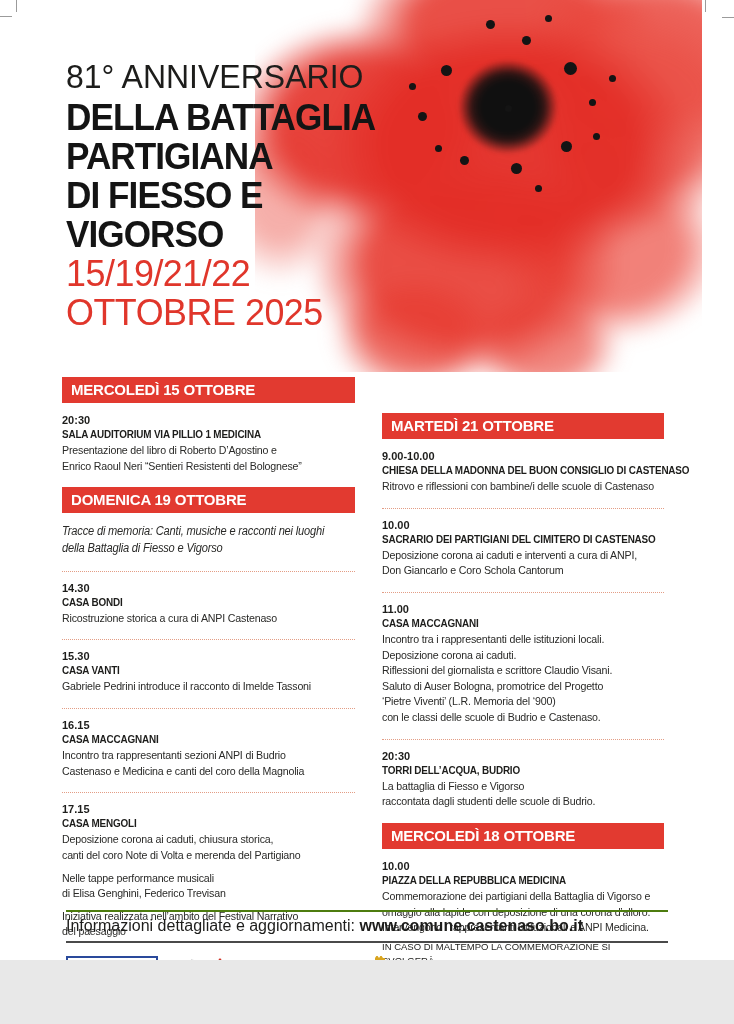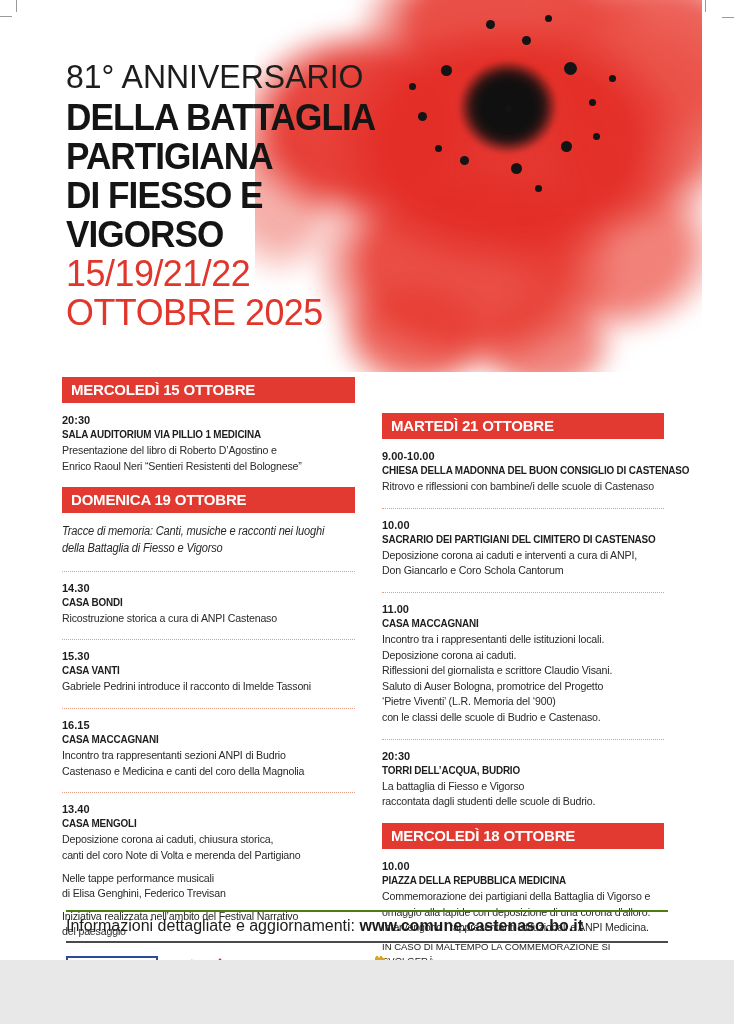--- a/index.html
+++ b/index.html
@@ -169,21 +169,21 @@
       <hr class="dotted-divider">
       <div class="event">
         <div class="time">16.15</div>
         <div class="venue">CASA MACCAGNANI</div>
         <div class="desc">Incontro tra rappresentanti sezioni ANPI di Budrio
 Castenaso e Medicina e canti del coro della Magnolia</div>
       </div>
 
       <hr class="dotted-divider">
       <div class="event">
-        <div class="time">13.40</div>
+        <div class="time">17.15</div>
         <div class="venue">CASA MENGOLI</div>
         <div class="desc">Deposizione corona ai caduti, chiusura storica,
 canti del coro Note di Volta e merenda del Partigiano</div>
         <div class="desc extra">Nelle tappe performance musicali
 di Elisa Genghini, Federico Trevisan</div>
         <div class="desc extra">Iniziativa realizzata nell’ambito del Festival Narrativo
 del paesaggio</div>
       </div>
     </section>
 

